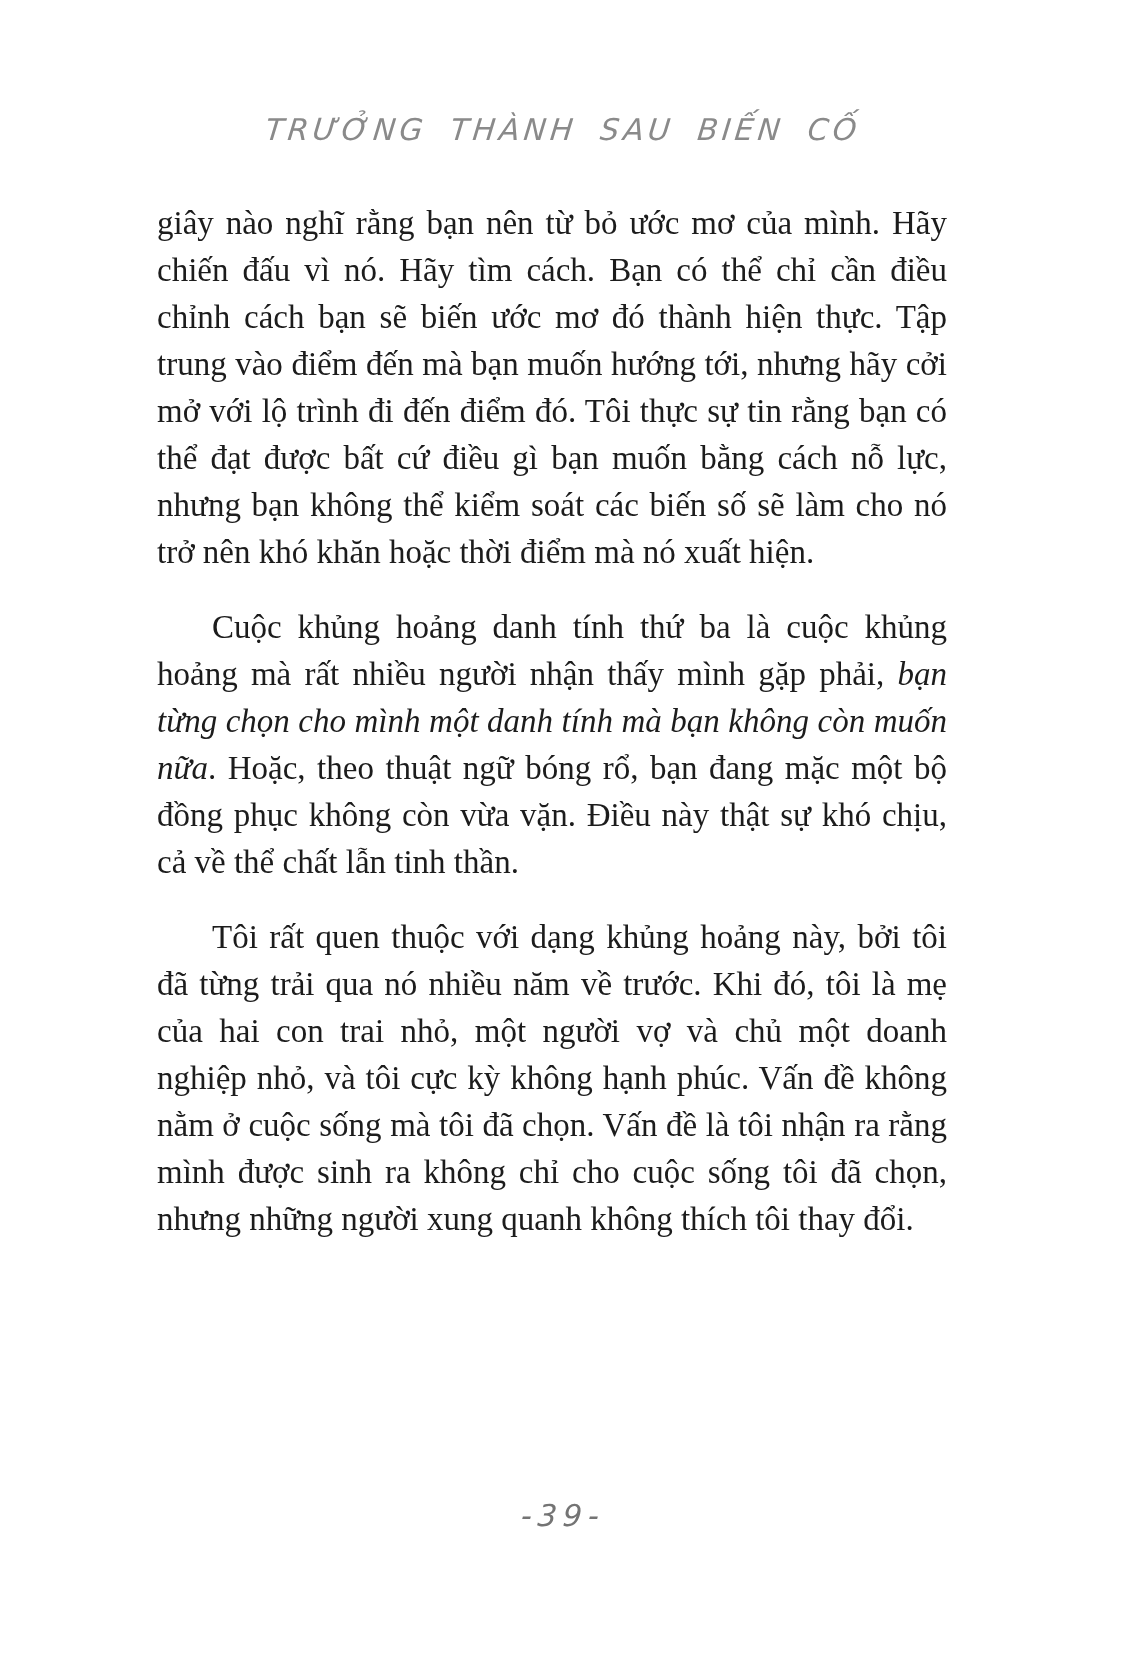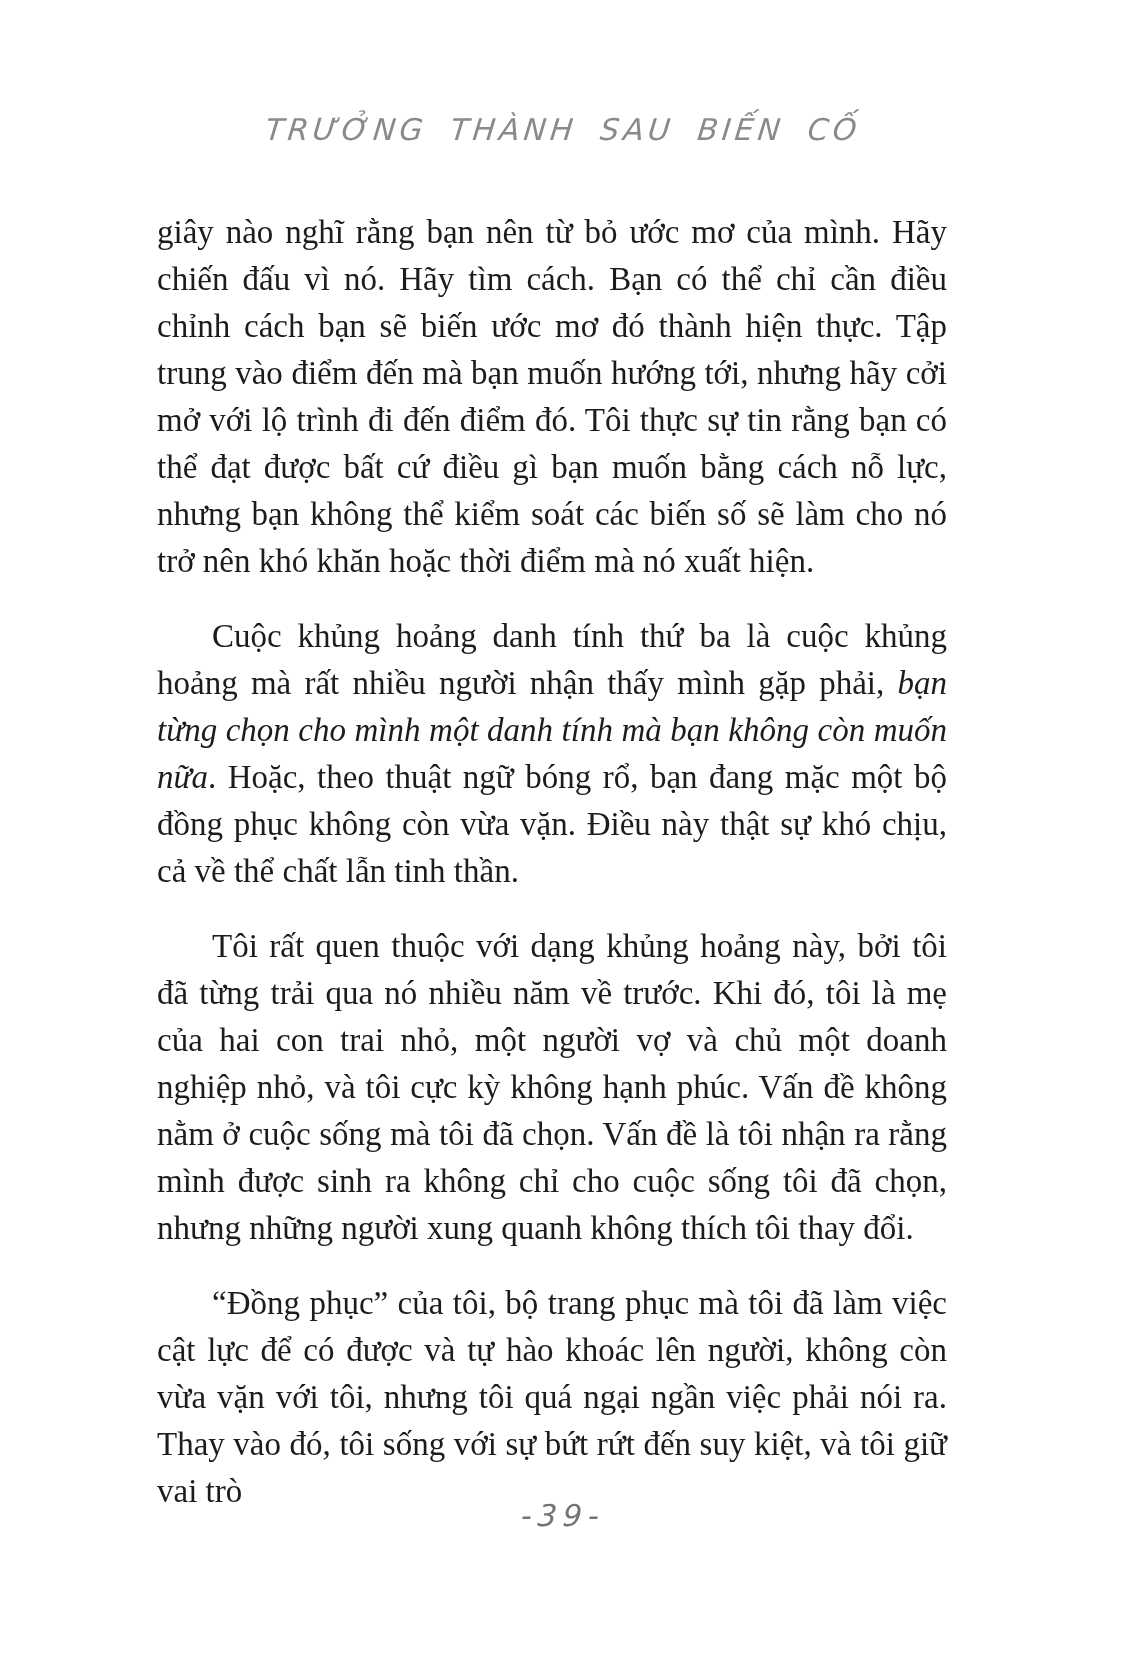--- a/index.html
+++ b/index.html
@@ -34,21 +34,21 @@
     position: absolute;
     top: 196px;
     left: 157px;
     width: 790px;
     font-size: 33px;
     line-height: 47px;
     color: #1c1c1c;
     text-align: justify;
   }
   .para {
-    margin: 13px 0 28px 0;
+    margin: 4px 0 28px 0;
     text-indent: 55px;
   }
   .para.no-indent {
     text-indent: 0;
   }
   .para em {
     font-style: italic;
   }
   .page-number {
     position: absolute;
@@ -73,19 +73,18 @@
   <div class="running-header">TRƯỞNG THÀNH SAU BIẾN CỐ</div>
 
   <div class="body-text">
 
     <p class="para no-indent"><span>giây nào nghĩ rằng bạn nên từ bỏ ước mơ của mình. Hãy chiến đấu vì nó. Hãy tìm cách. Bạn có thể chỉ cần điều chỉnh cách bạn sẽ biến ước mơ đó thành hiện thực. Tập trung vào điểm đến mà bạn muốn hướng tới, nhưng hãy cởi mở với lộ trình đi đến điểm đó. Tôi thực sự tin rằng bạn có thể đạt được bất cứ điều gì bạn muốn bằng cách nỗ lực, nhưng bạn không thể kiểm soát các biến số sẽ làm cho nó trở nên khó khăn hoặc thời điểm mà nó xuất hiện.</span></p>
 
     <p class="para"><span>Cuộc khủng hoảng danh tính thứ ba là cuộc khủng hoảng mà rất nhiều người nhận thấy mình gặp phải, </span><em>bạn từng chọn cho mình một danh tính mà bạn không còn muốn nữa</em><span>. Hoặc, theo thuật ngữ bóng rổ, bạn đang mặc một bộ đồng phục không còn vừa vặn. Điều này thật sự khó chịu, cả về thể chất lẫn tinh thần.</span></p>
 
     <p class="para"><span>Tôi rất quen thuộc với dạng khủng hoảng này, bởi tôi đã từng trải qua nó nhiều năm về trước. Khi đó, tôi là mẹ của hai con trai nhỏ, một người vợ và chủ một doanh nghiệp nhỏ, và tôi cực kỳ không hạnh phúc. Vấn đề không nằm ở cuộc sống mà tôi đã chọn. Vấn đề là tôi nhận ra rằng mình được sinh ra không chỉ cho cuộc sống tôi đã chọn, nhưng những người xung quanh không thích tôi thay đổi.</span></p>
 
-    <p class="para"><span>“Đồng phục” của tôi, bộ trang phục mà tôi đã làm việc cật lực để có được và tự hào khoác lên người, không còn vừa vặn với tôi, nhưng tôi quá ngại ngần việc phải nói ra. Thay vào đó, tôi sống với sự bứt rứt đến suy kiệt, và tôi giữ vai trò</span></p>
 
   </div>
 
   <div class="page-number">-39-</div>
 
 </div>
 
 </body></html>

